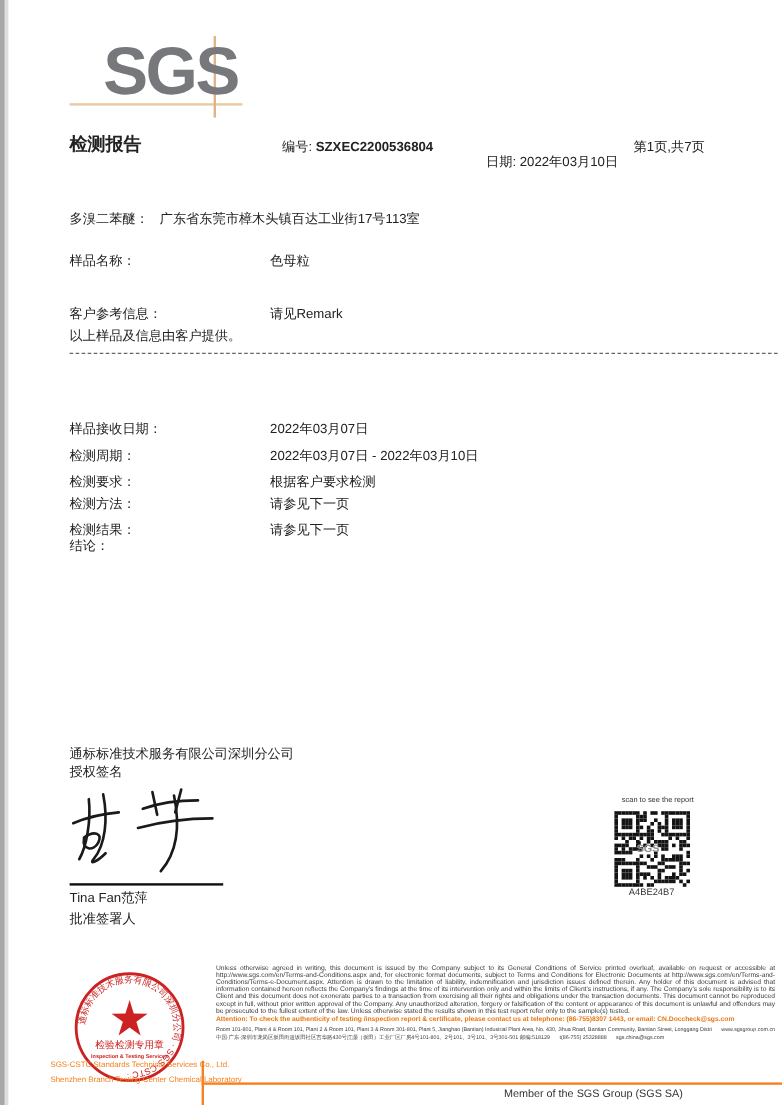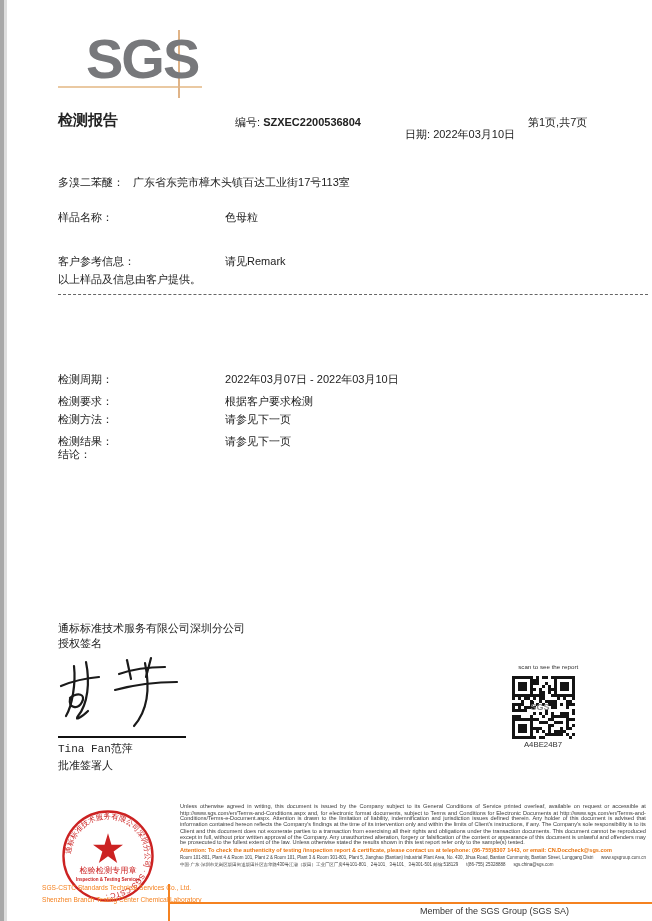--- a/index.html
+++ b/index.html
@@ -29,21 +29,21 @@
 
   .dashed{position:absolute;left:58px;top:294px;width:590px;border-top:1px dashed #666;}
 
   .concl-lab{position:absolute;left:58px;top:447px;font-size:11px;}
   .concl-txt{position:absolute;left:222px;top:447px;width:408px;font-size:11px;line-height:17.4px;text-align:justify;}
 
   .sig-company{position:absolute;left:58px;top:621px;font-size:11px;}
   .sig-auth{position:absolute;left:58px;top:636px;font-size:11px;}
   .sig-draw{position:absolute;left:55px;top:652px;}
   .sig-line{position:absolute;left:58px;top:736px;width:128px;border-top:2px solid #111;}
-  .sig-name{position:absolute;left:58px;top:741px;font-size:11px;font-family:Liberation Mono, monospace;}
+  .sig-name{position:absolute;left:58px;top:741px;font-size:11px;}
   .sig-role{position:absolute;left:58px;top:758px;font-size:11px;}
 
   
   .qrblock{position:absolute;left:503px;top:663px;width:80px;text-align:center;}
   .qr-cap{font-size:10px;transform:scale(0.62);transform-origin:center top;white-space:nowrap;color:#333;}
   #qr{position:relative;width:63px;height:63px;margin:2px auto 0;}
   #qr div{position:absolute;width:3px;height:3px;background:#141414;}
   .qr-logo{position:absolute;left:19px;top:25px;width:25px;height:13px;background:#fff;
            font-size:9px;font-weight:bold;color:#8a8a8a;line-height:13px;text-align:center;letter-spacing:0;}
   .qr-code{font-size:10px;transform:scale(0.78);transform-origin:center top;color:#333;margin-top:1px;}
@@ -94,20 +94,24 @@
     <span>色母粒</span>
   </div>
   <div class="row" style="top:254px">
     <span class="lab lab-w164">客户参考信息：</span>
     <span>请见Remark</span>
   </div>
   <div class="row" style="top:272px">以上样品及信息由客户提供。</div>
 
   <div class="dashed"></div>
 
+  <div class="row" style="top:350px">
+    <span class="lab lab-w164">样品接收日期：</span>
+    <span>2022年03月07日</span>
+  </div>
   <div class="row" style="top:372px">
     <span class="lab lab-w164">检测周期：</span>
     <span>2022年03月07日 - 2022年03月10日</span>
   </div>
   <div class="row" style="top:394px">
     <span class="lab lab-w164">检测要求：</span>
     <span>根据客户要求检测</span>
   </div>
   <div class="row" style="top:434px">
     <span class="lab lab-w164">检测结果：</span>

